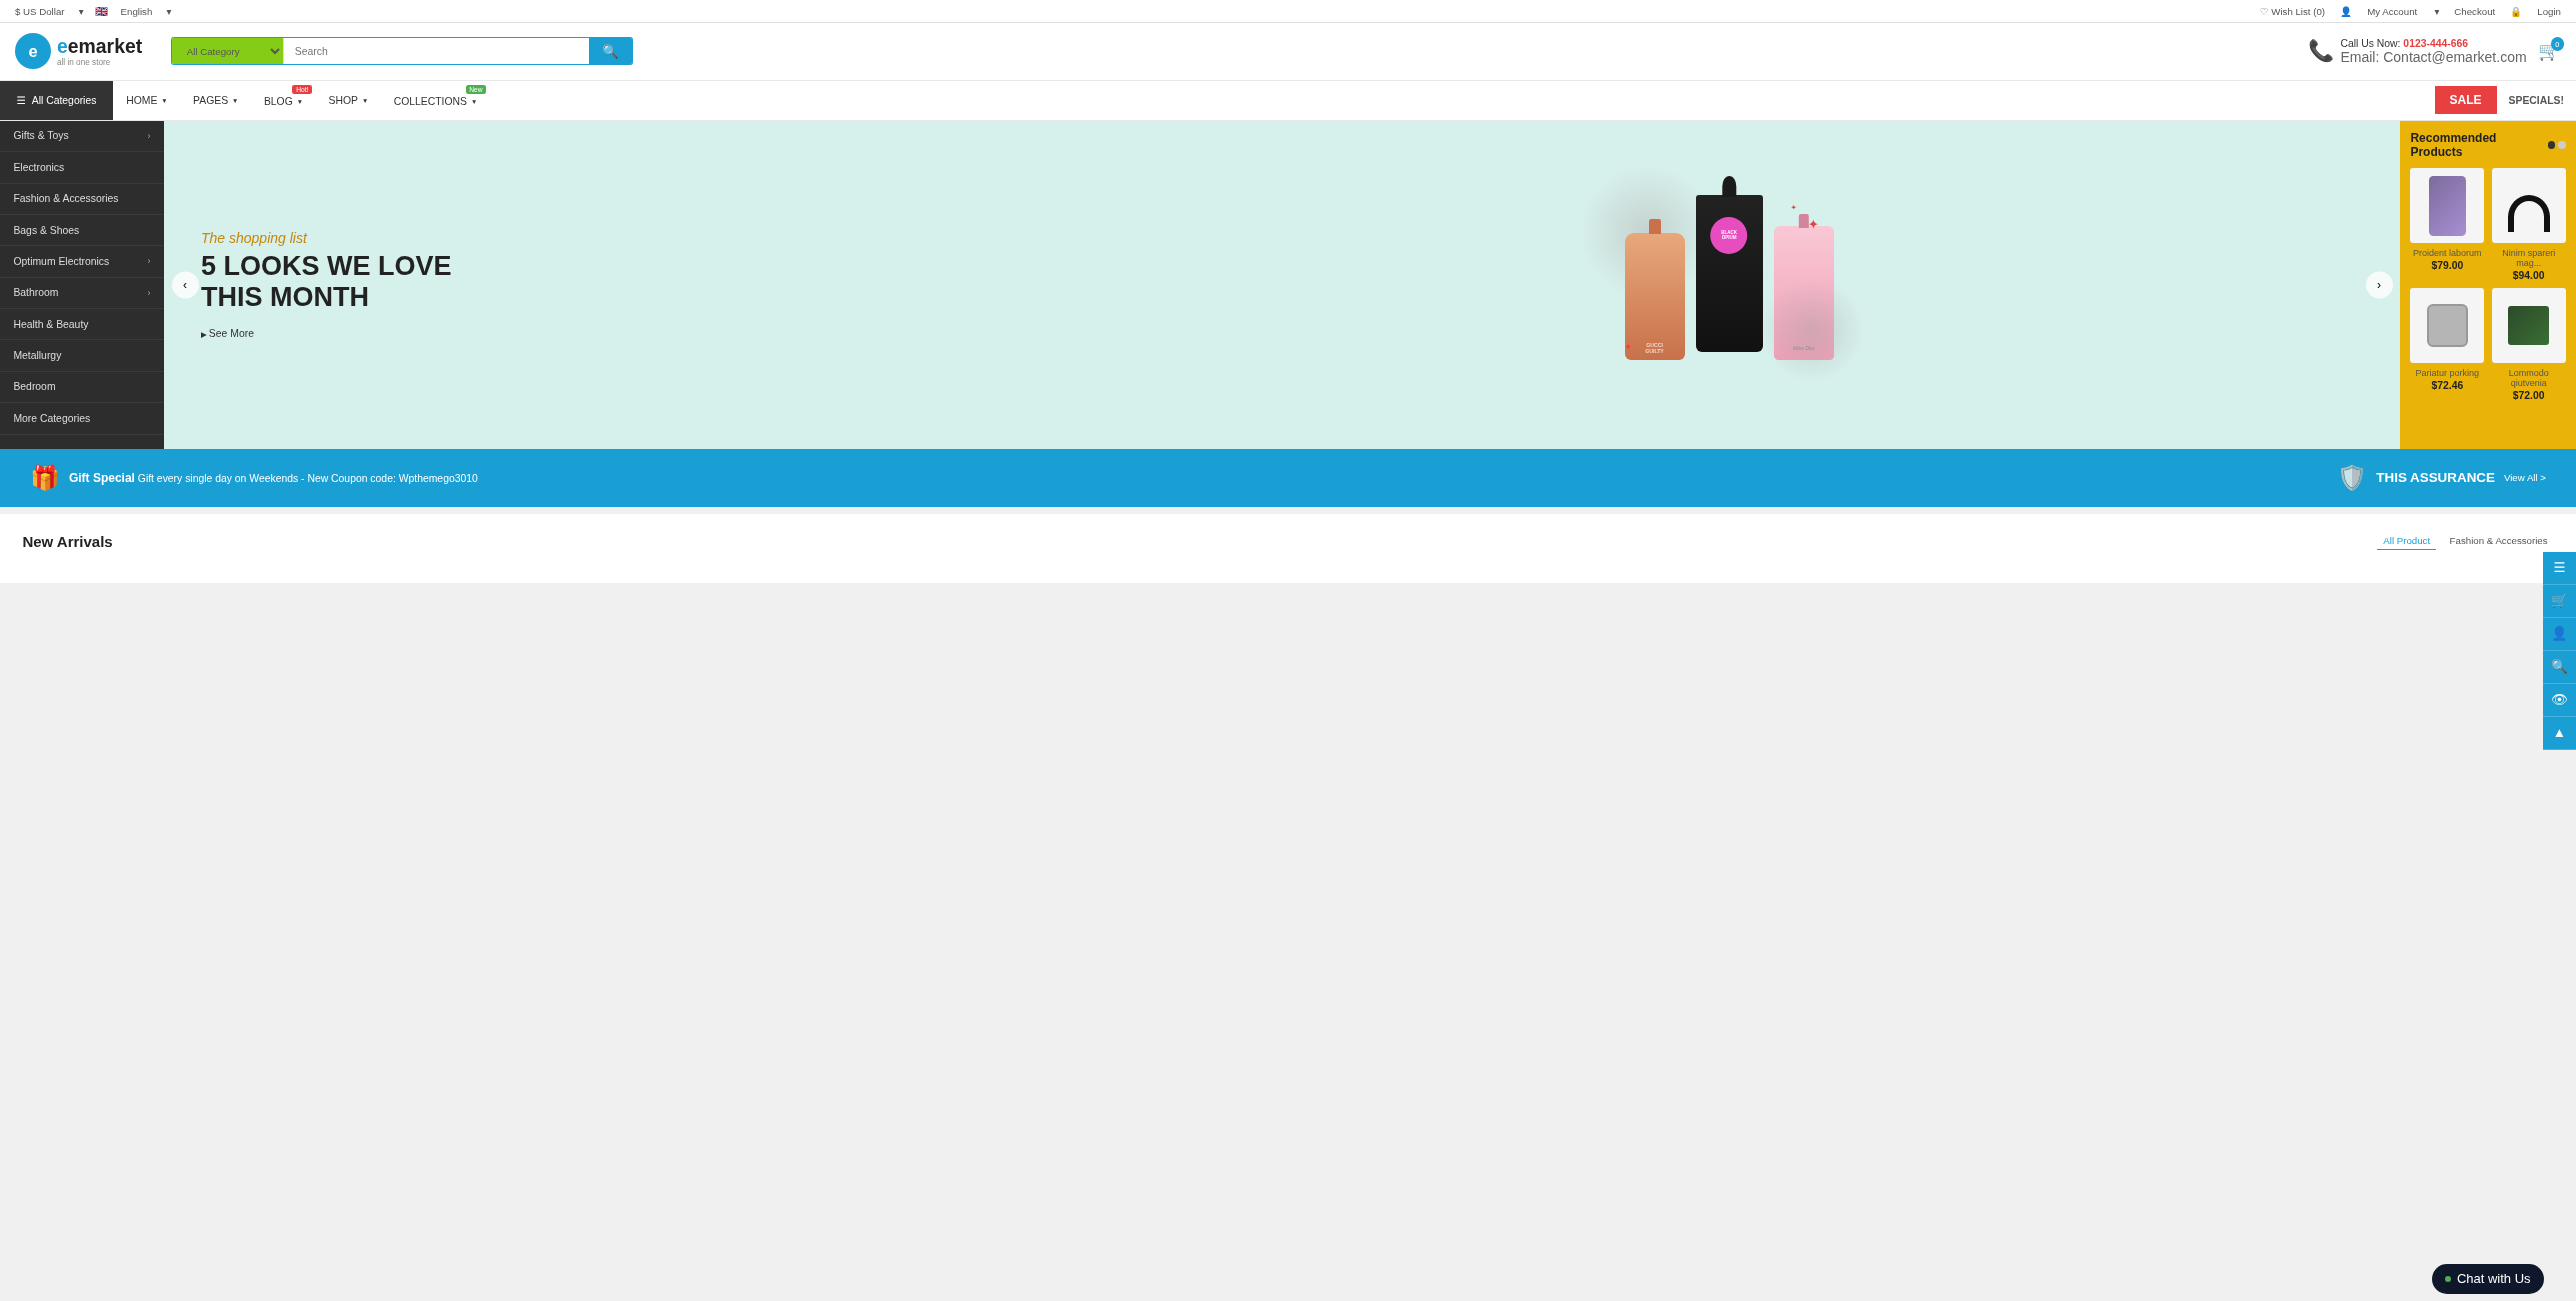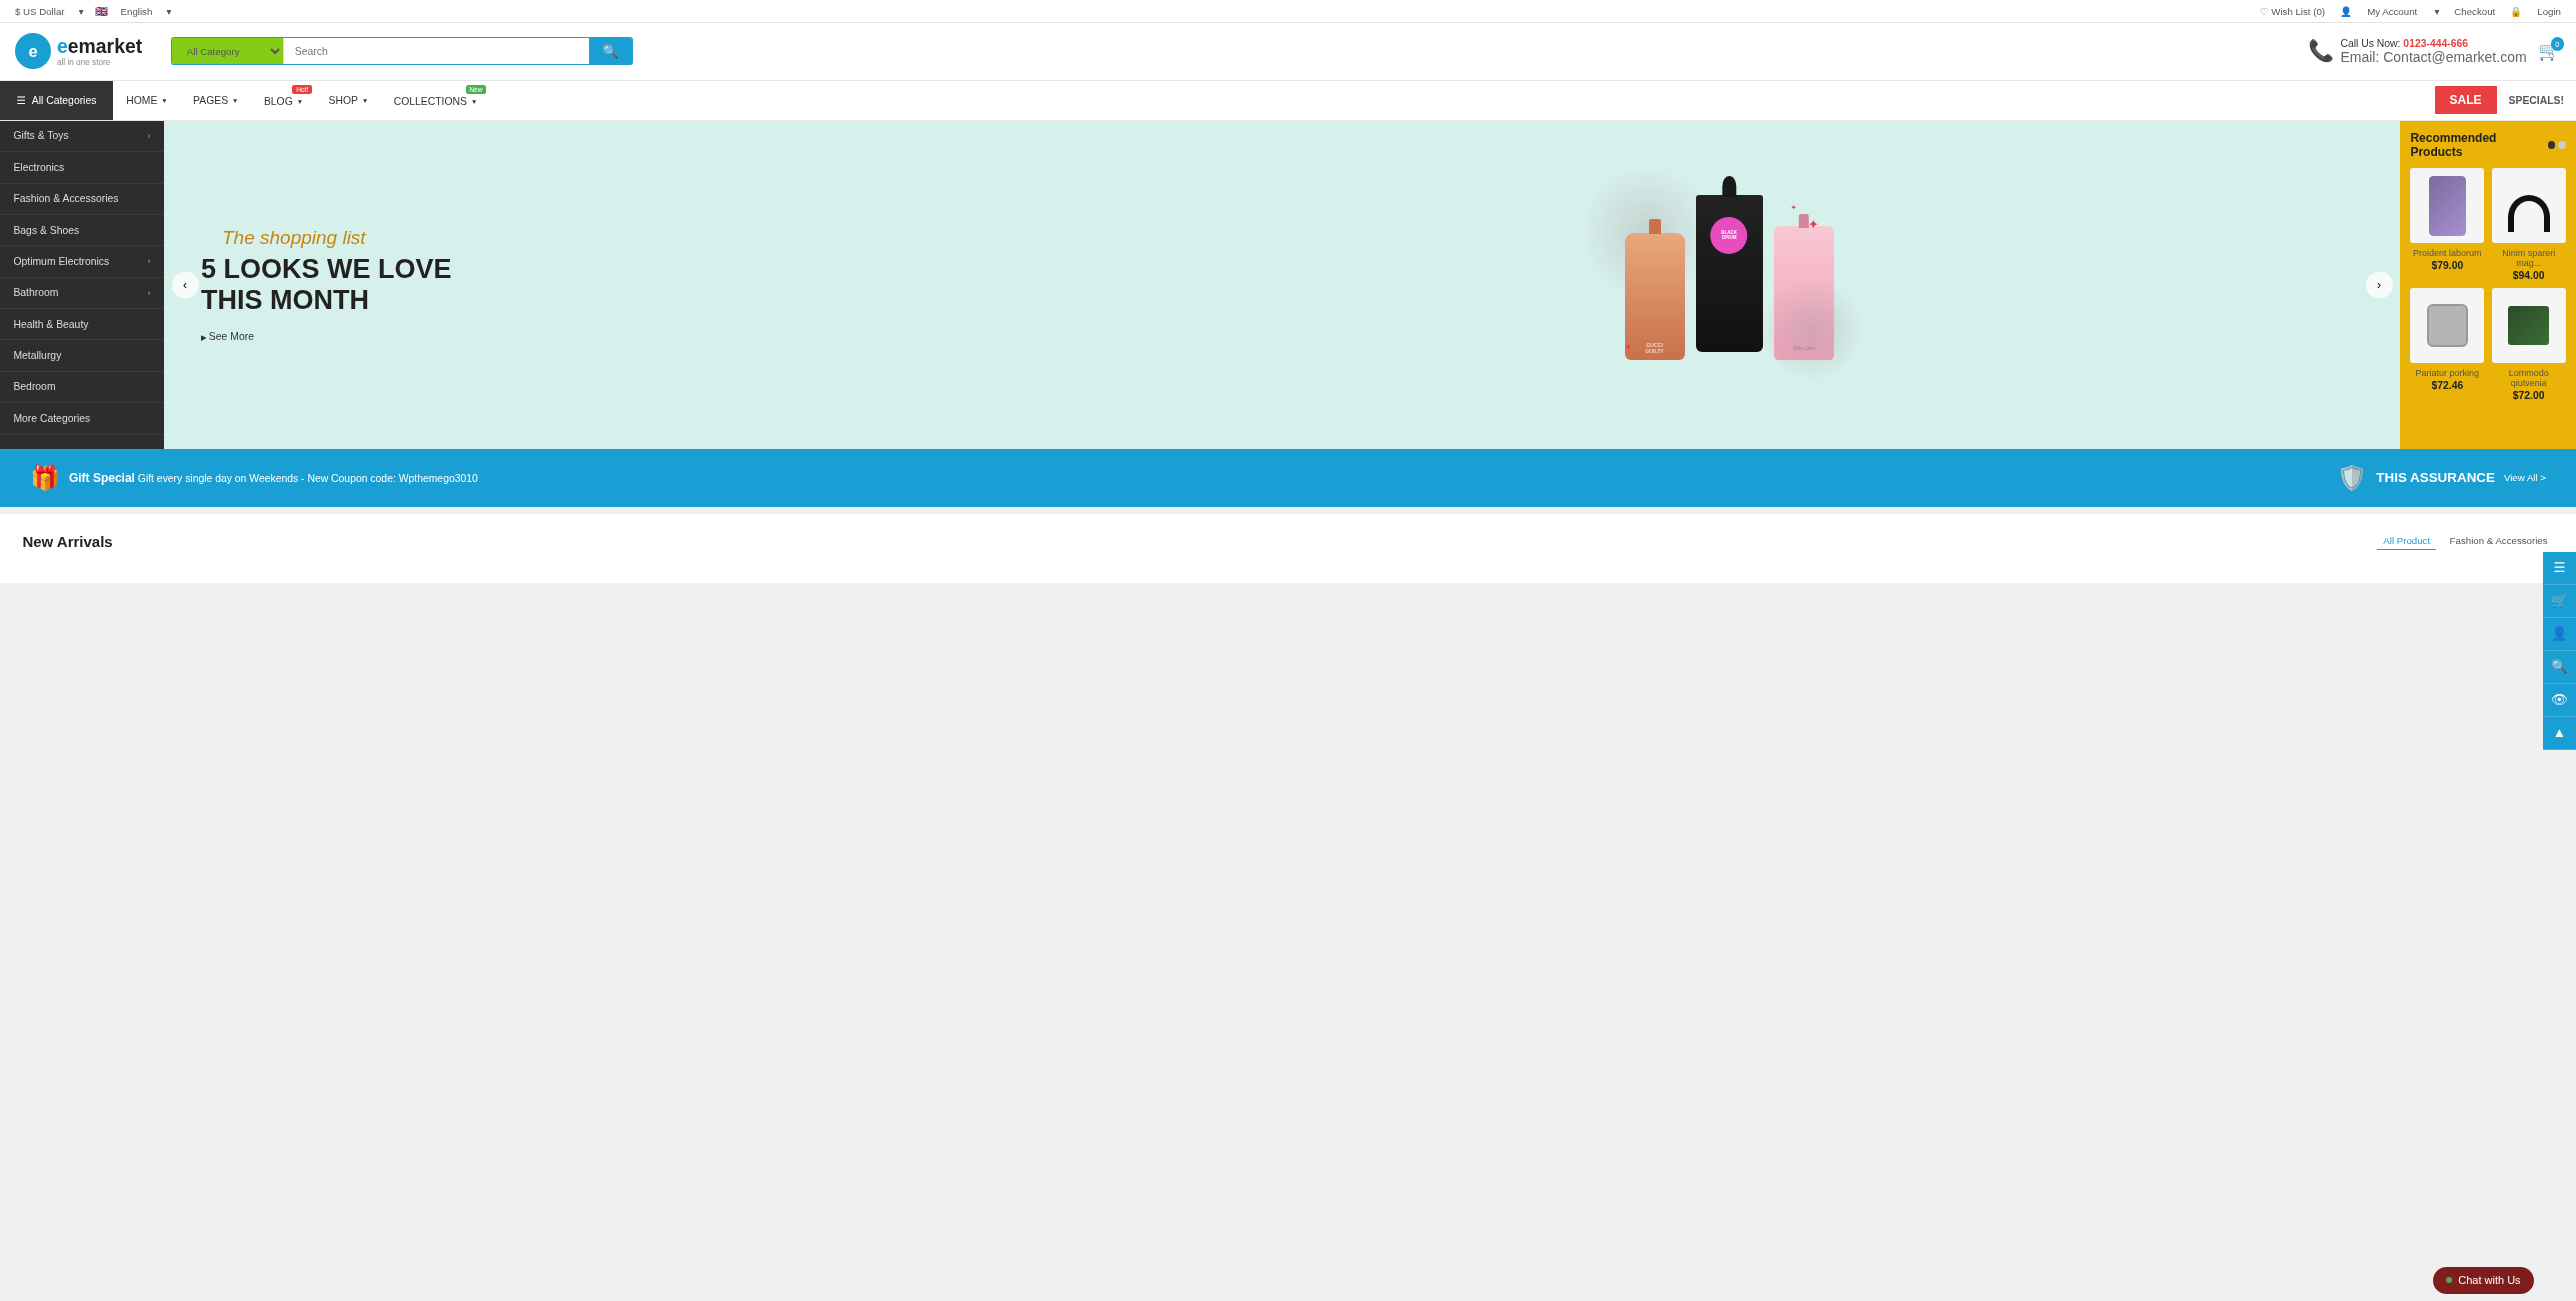--- a/index.html
+++ b/index.html
@@ -182,21 +182,21 @@
       overflow: hidden;
       min-height: 328px;
       display: flex;
       align-items: center;
     }
     .hero-content {
       padding: 30px 37px;
       z-index: 2;
       position: relative;
     }
-    .hero-subtitle { color: #c8860a; font-size: 19px; font-style: italic; margin-bottom: 4.5px; margin-left: 21px; }
+    .hero-subtitle { color: #c8860a; font-size: 14px; font-style: italic; margin-bottom: 4.5px; }
     .hero-title { font-size: 27px; font-weight: 900; color: #222; line-height: 1.15; margin-bottom: 15px; text-transform: uppercase; }
     .hero-link { color: #333; font-size: 10.4px; text-decoration: none; }
     .hero-link::before { content: "▶ "; font-size: 7.5px; }
     .hero-images {
       position: absolute;
       right: 0; top: 0; bottom: 0;
       width: 60%;
       display: flex;
       align-items: center;
       justify-content: center;
@@ -297,26 +297,26 @@
       cursor: pointer;
       font-size: 13.4px;
       border: none;
       border-bottom: 0.7px solid rgba(255,255,255,0.2);
     }
 
     
     .chat-widget {
       position: fixed;
       bottom: 7.5px;
-      right: 42px;
-      background: #7f1d1d;
+      right: 32px;
+      background: #0f172a;
       color: white;
       padding: 7.5px 13.4px;
       border-radius: 15px;
-      font-size: 11px;
+      font-size: 13px;
       display: flex;
       align-items: center;
       gap: 6px;
       cursor: pointer;
       z-index: 100;
     }
     .chat-dot { width: 6px; height: 6px; background: #4caf50; border-radius: 50%; }
   </style>
 </head>
 <body>

